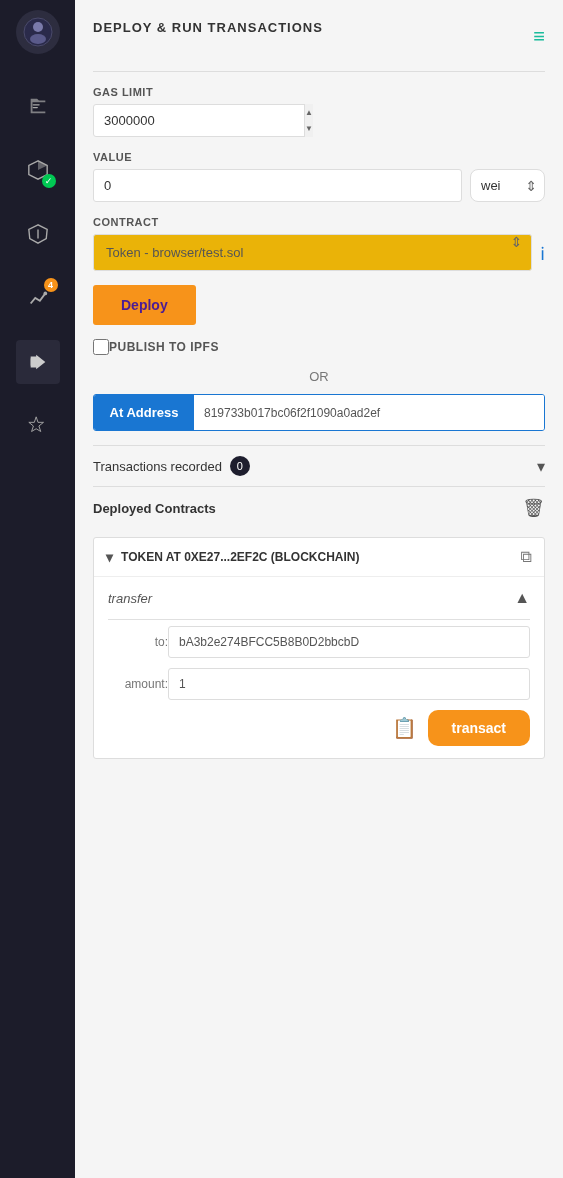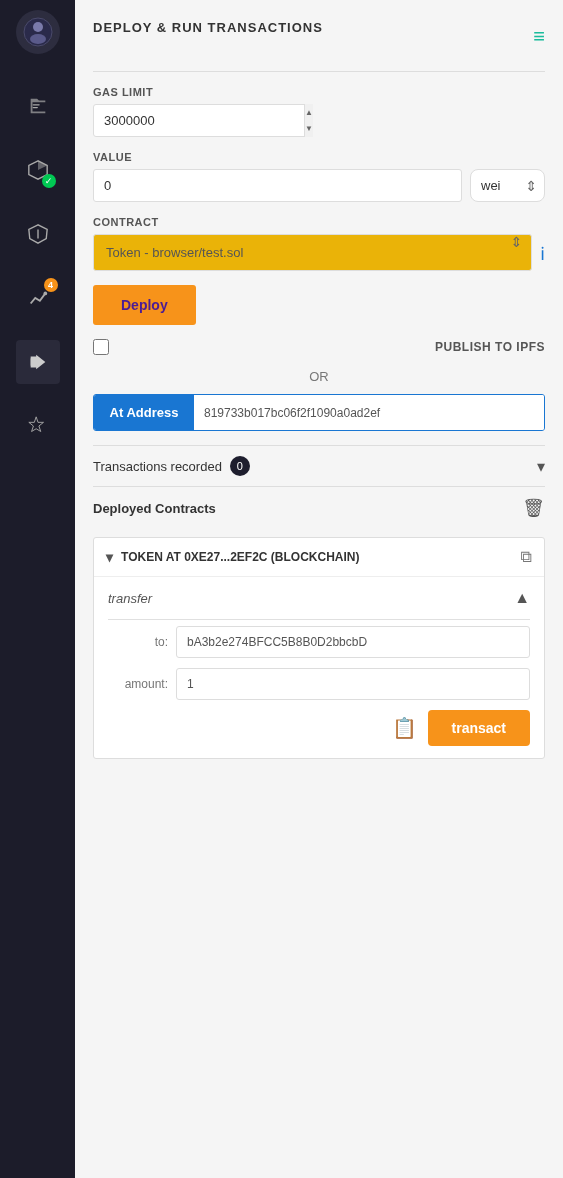--- a/index.html
+++ b/index.html
@@ -215,23 +215,22 @@
       font-weight: bold;
       cursor: pointer;
       margin-top: 14px;
       margin-bottom: 14px;
     }
 
     
     .checkbox-row {
       display: flex;
       align-items: center;
-      gap: 16px;
+      gap: 0;
       margin-bottom: 14px;
-      justify-content: space-between;
     }
     .checkbox-row input[type=checkbox] {
       width: 16px;
       height: 16px;
       cursor: pointer;
     }
     .checkbox-label {
       font-size: 12px;
       font-weight: bold;
       color: #555;
@@ -378,21 +377,20 @@
       font-style: italic;
     }
     .chevron-up {
       color: #555;
       font-size: 16px;
     }
     .field-row {
       display: flex;
       align-items: center;
       margin-bottom: 10px;
-      gap: 8px;
     }
     .field-label {
       font-size: 12px;
       color: #777;
       text-align: right;
       min-width: 60px;
     }
     .field-input {
       flex: 1;
       border: 1px solid #ddd;
@@ -411,21 +409,21 @@
     }
     .clipboard-icon {
       color: #777;
       font-size: 20px;
       cursor: pointer;
     }
     .transact-btn {
       background: #f7931a;
       color: white;
       border: none;
-      border-radius: 4px;
+      border-radius: 10px;
       padding: 10px 24px;
       font-size: 14px;
       font-weight: bold;
       cursor: pointer;
     }
 
     .divider-line {
       border: none;
       border-top: 1px solid #e0e0e0;
       margin: 6px 0;

